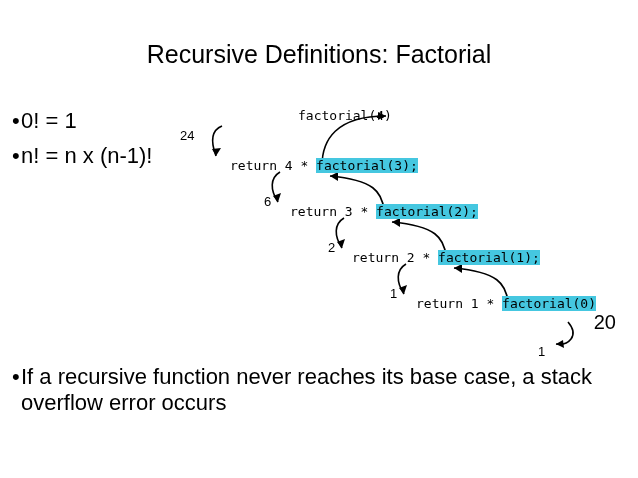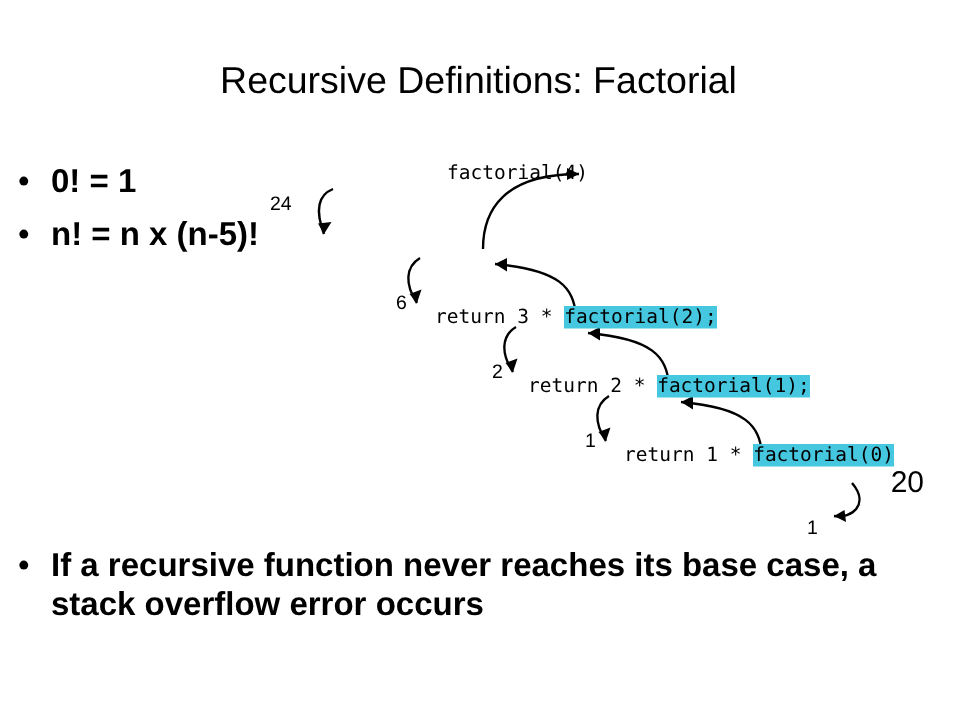--- a/index.html
+++ b/index.html
@@ -43,22 +43,21 @@
   }
   .bullet .dot {
     position: absolute;
     left: 0;
     top: 0;
     font-size: 22px;
     line-height: 26px;
   }
   .bullet .btext {
     display: block;
-    margin-left: 22px;
-    font-weight: bold;
+    margin-left: 9px;
   }
 
   .bullet1 { left: 12px; top: 108px; width: 300px; }
   .bullet2 { left: 12px; top: 143px; width: 330px; }
   .bullet3 { left: 12px; top: 364px; width: 600px; }
 
   
   .diagram {
     position: absolute;
     left: 160px;
@@ -106,21 +105,21 @@
 
   <div class="title">Recursive Definitions: Factorial</div>
 
   <div class="bullet bullet1">
     <span class="dot">•</span>
     <span class="btext">0! = 1</span>
   </div>
 
   <div class="bullet bullet2">
     <span class="dot">•</span>
-    <span class="btext">n! = n x (n-5)!</span>
+    <span class="btext">n! = n x (n-1)!</span>
   </div>
 
   <div class="bullet bullet3">
     <span class="dot">•</span>
     <span class="btext">If a recursive function never reaches its base case, a stack overflow error occurs</span>
   </div>
 
   <div class="diagram">
 
     <svg class="arrowsvg" viewBox="0 0 470 270">
@@ -149,20 +148,21 @@
       <path d="M 246 164 C 236 170 236 182 244 194" fill="none" stroke="#000" stroke-width="1.6"></path>
       <polygon points="244,194 247,185 239,188" fill="#000"></polygon>
 
       <path d="M 408 222 C 420 236 408 246 396 244" fill="none" stroke="#000" stroke-width="1.6"></path>
       <polygon points="396,244 404,248 403,240" fill="#000"></polygon>
     </svg>
 
     <div class="code" style="left:138px; top:8px;"><span>factorial(4)</span></div>
     <div class="num" style="left:20px; top:28px;">24</div>
 
+    <div class="code" style="left:70px; top:58px;"><span>return 4 * </span><span class="hl">factorial(3);</span></div>
     <div class="num" style="left:104px; top:94px;">6</div>
 
     <div class="code" style="left:130px; top:104px;"><span>return 3 * </span><span class="hl">factorial(2);</span></div>
     <div class="num" style="left:168px; top:140px;">2</div>
 
     <div class="code" style="left:192px; top:150px;"><span>return 2 * </span><span class="hl">factorial(1);</span></div>
     <div class="num" style="left:230px; top:186px;">1</div>
 
     <div class="code" style="left:256px; top:196px;text-align:center;"><span>return 1 * </span><span class="hl">factorial(0)</span></div>
     <div class="num" style="left:378px; top:244px;">1</div>

